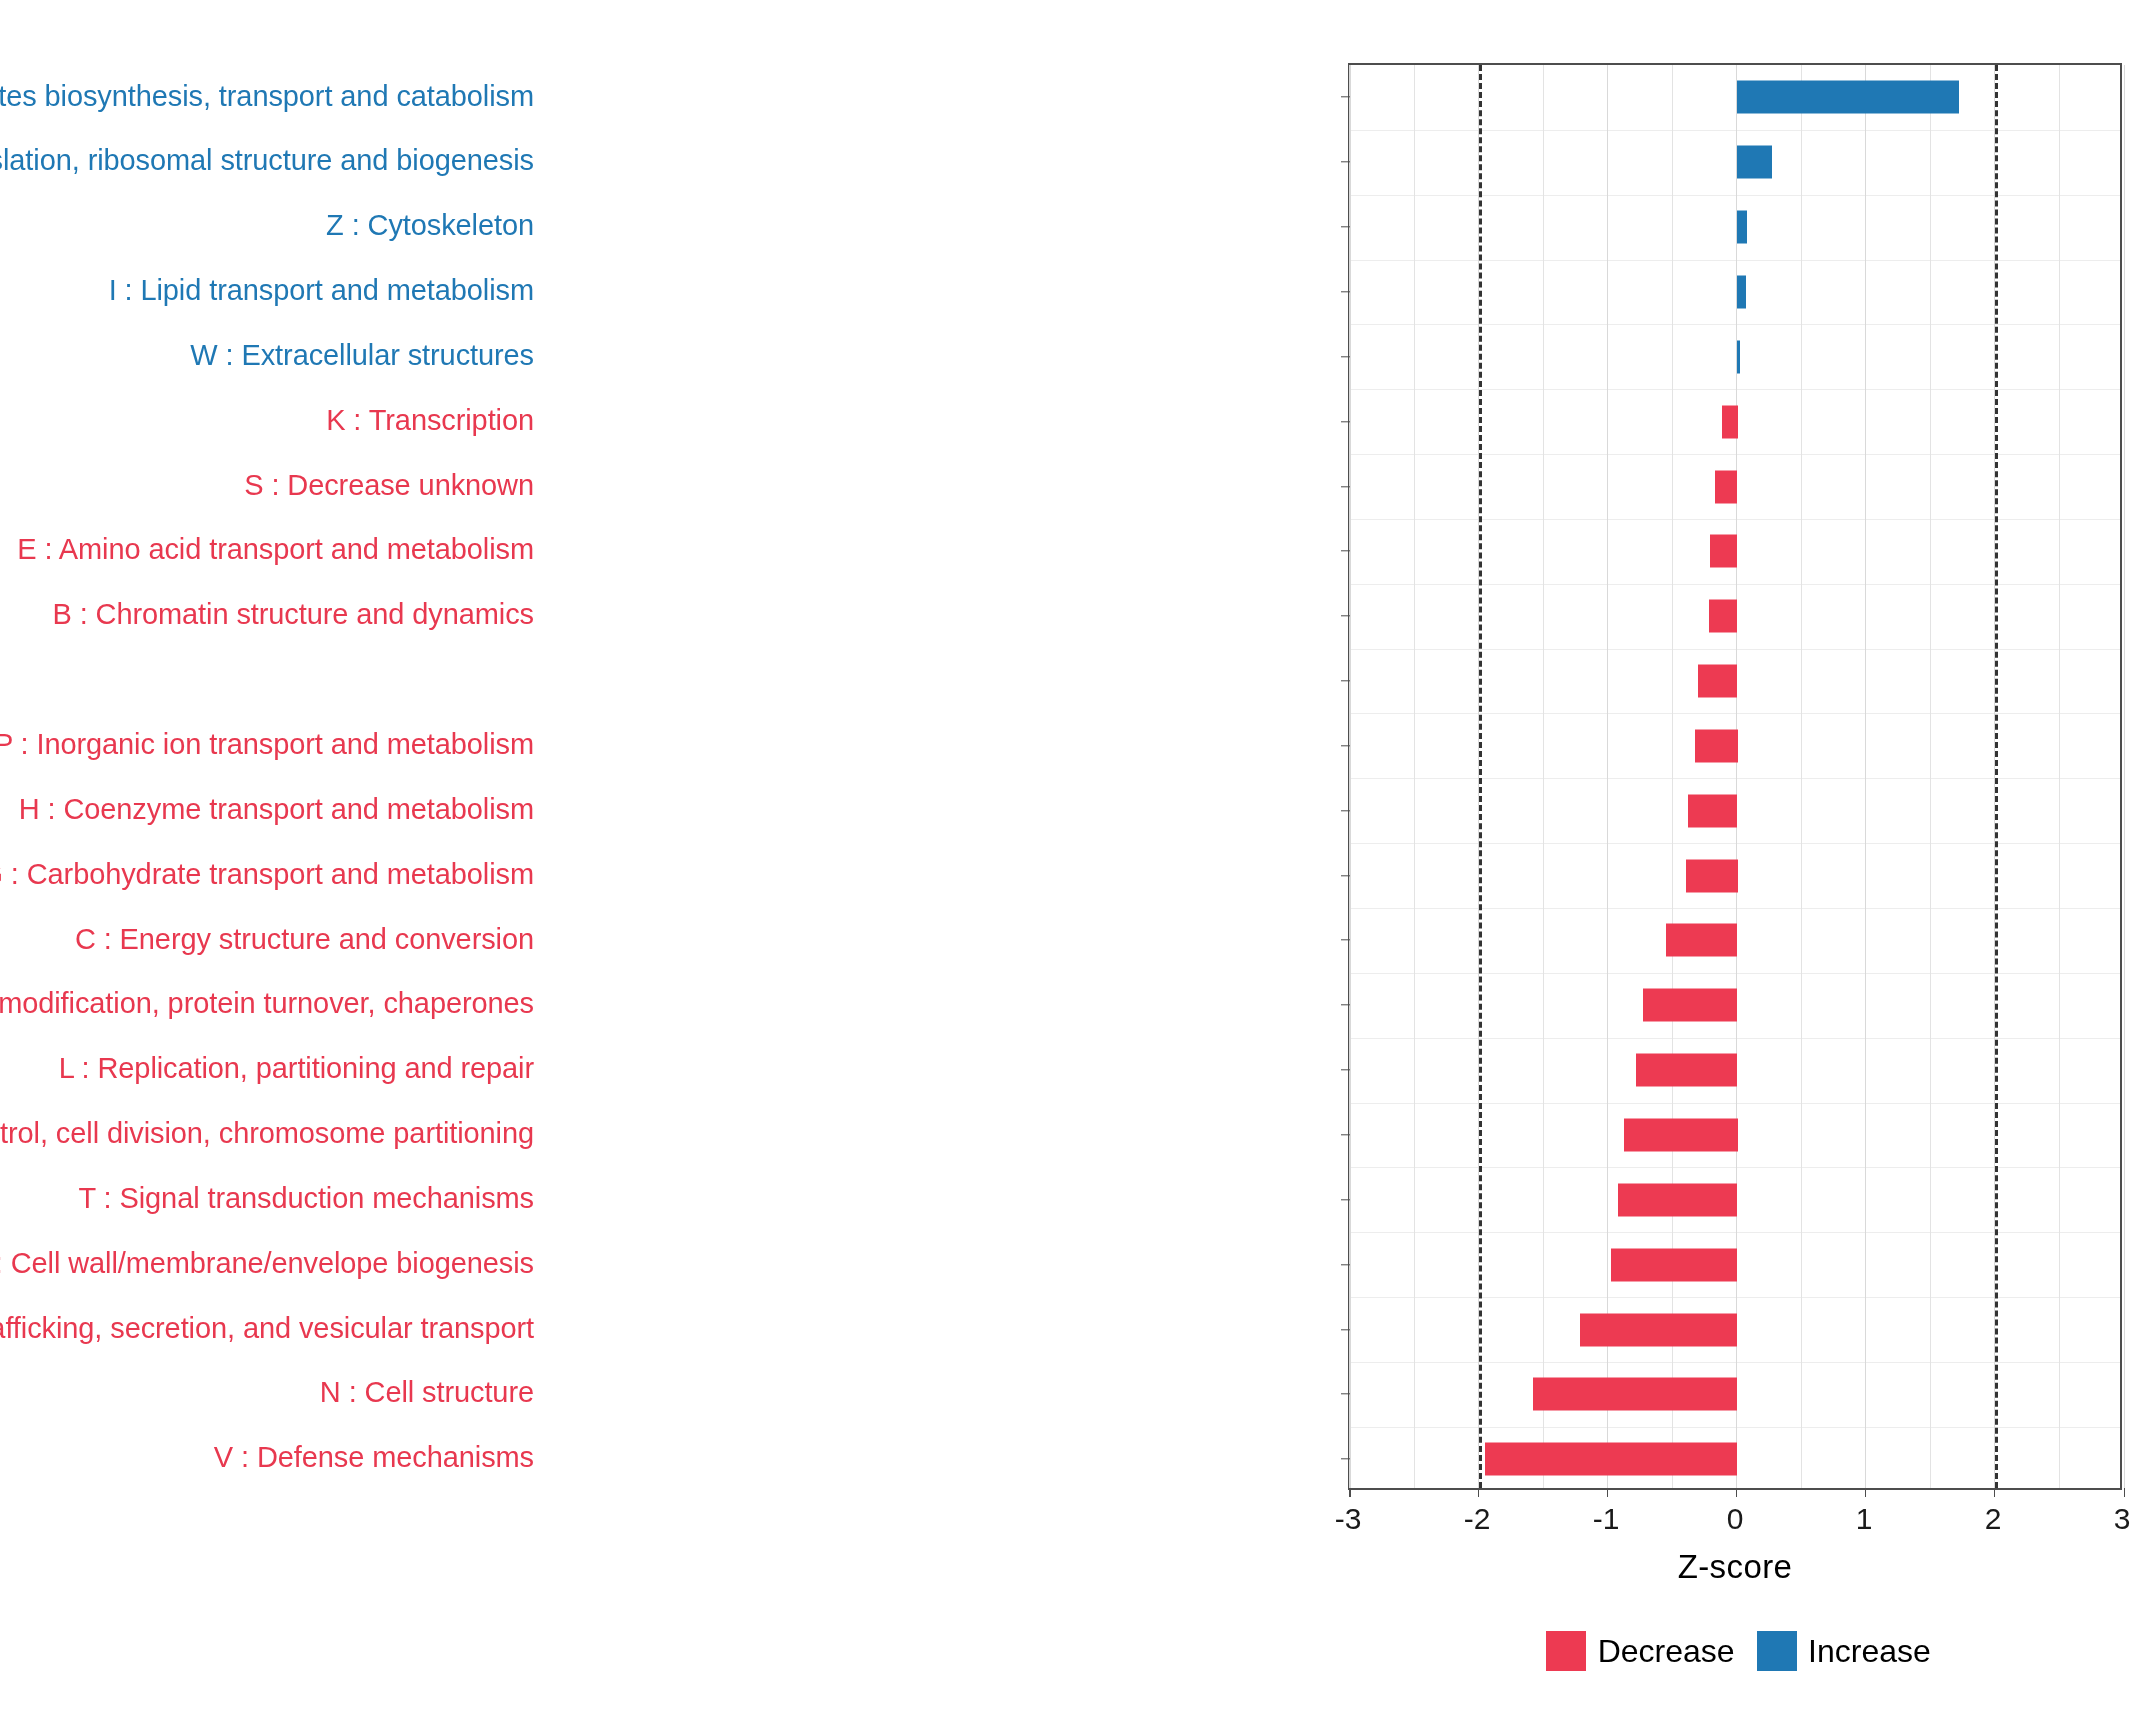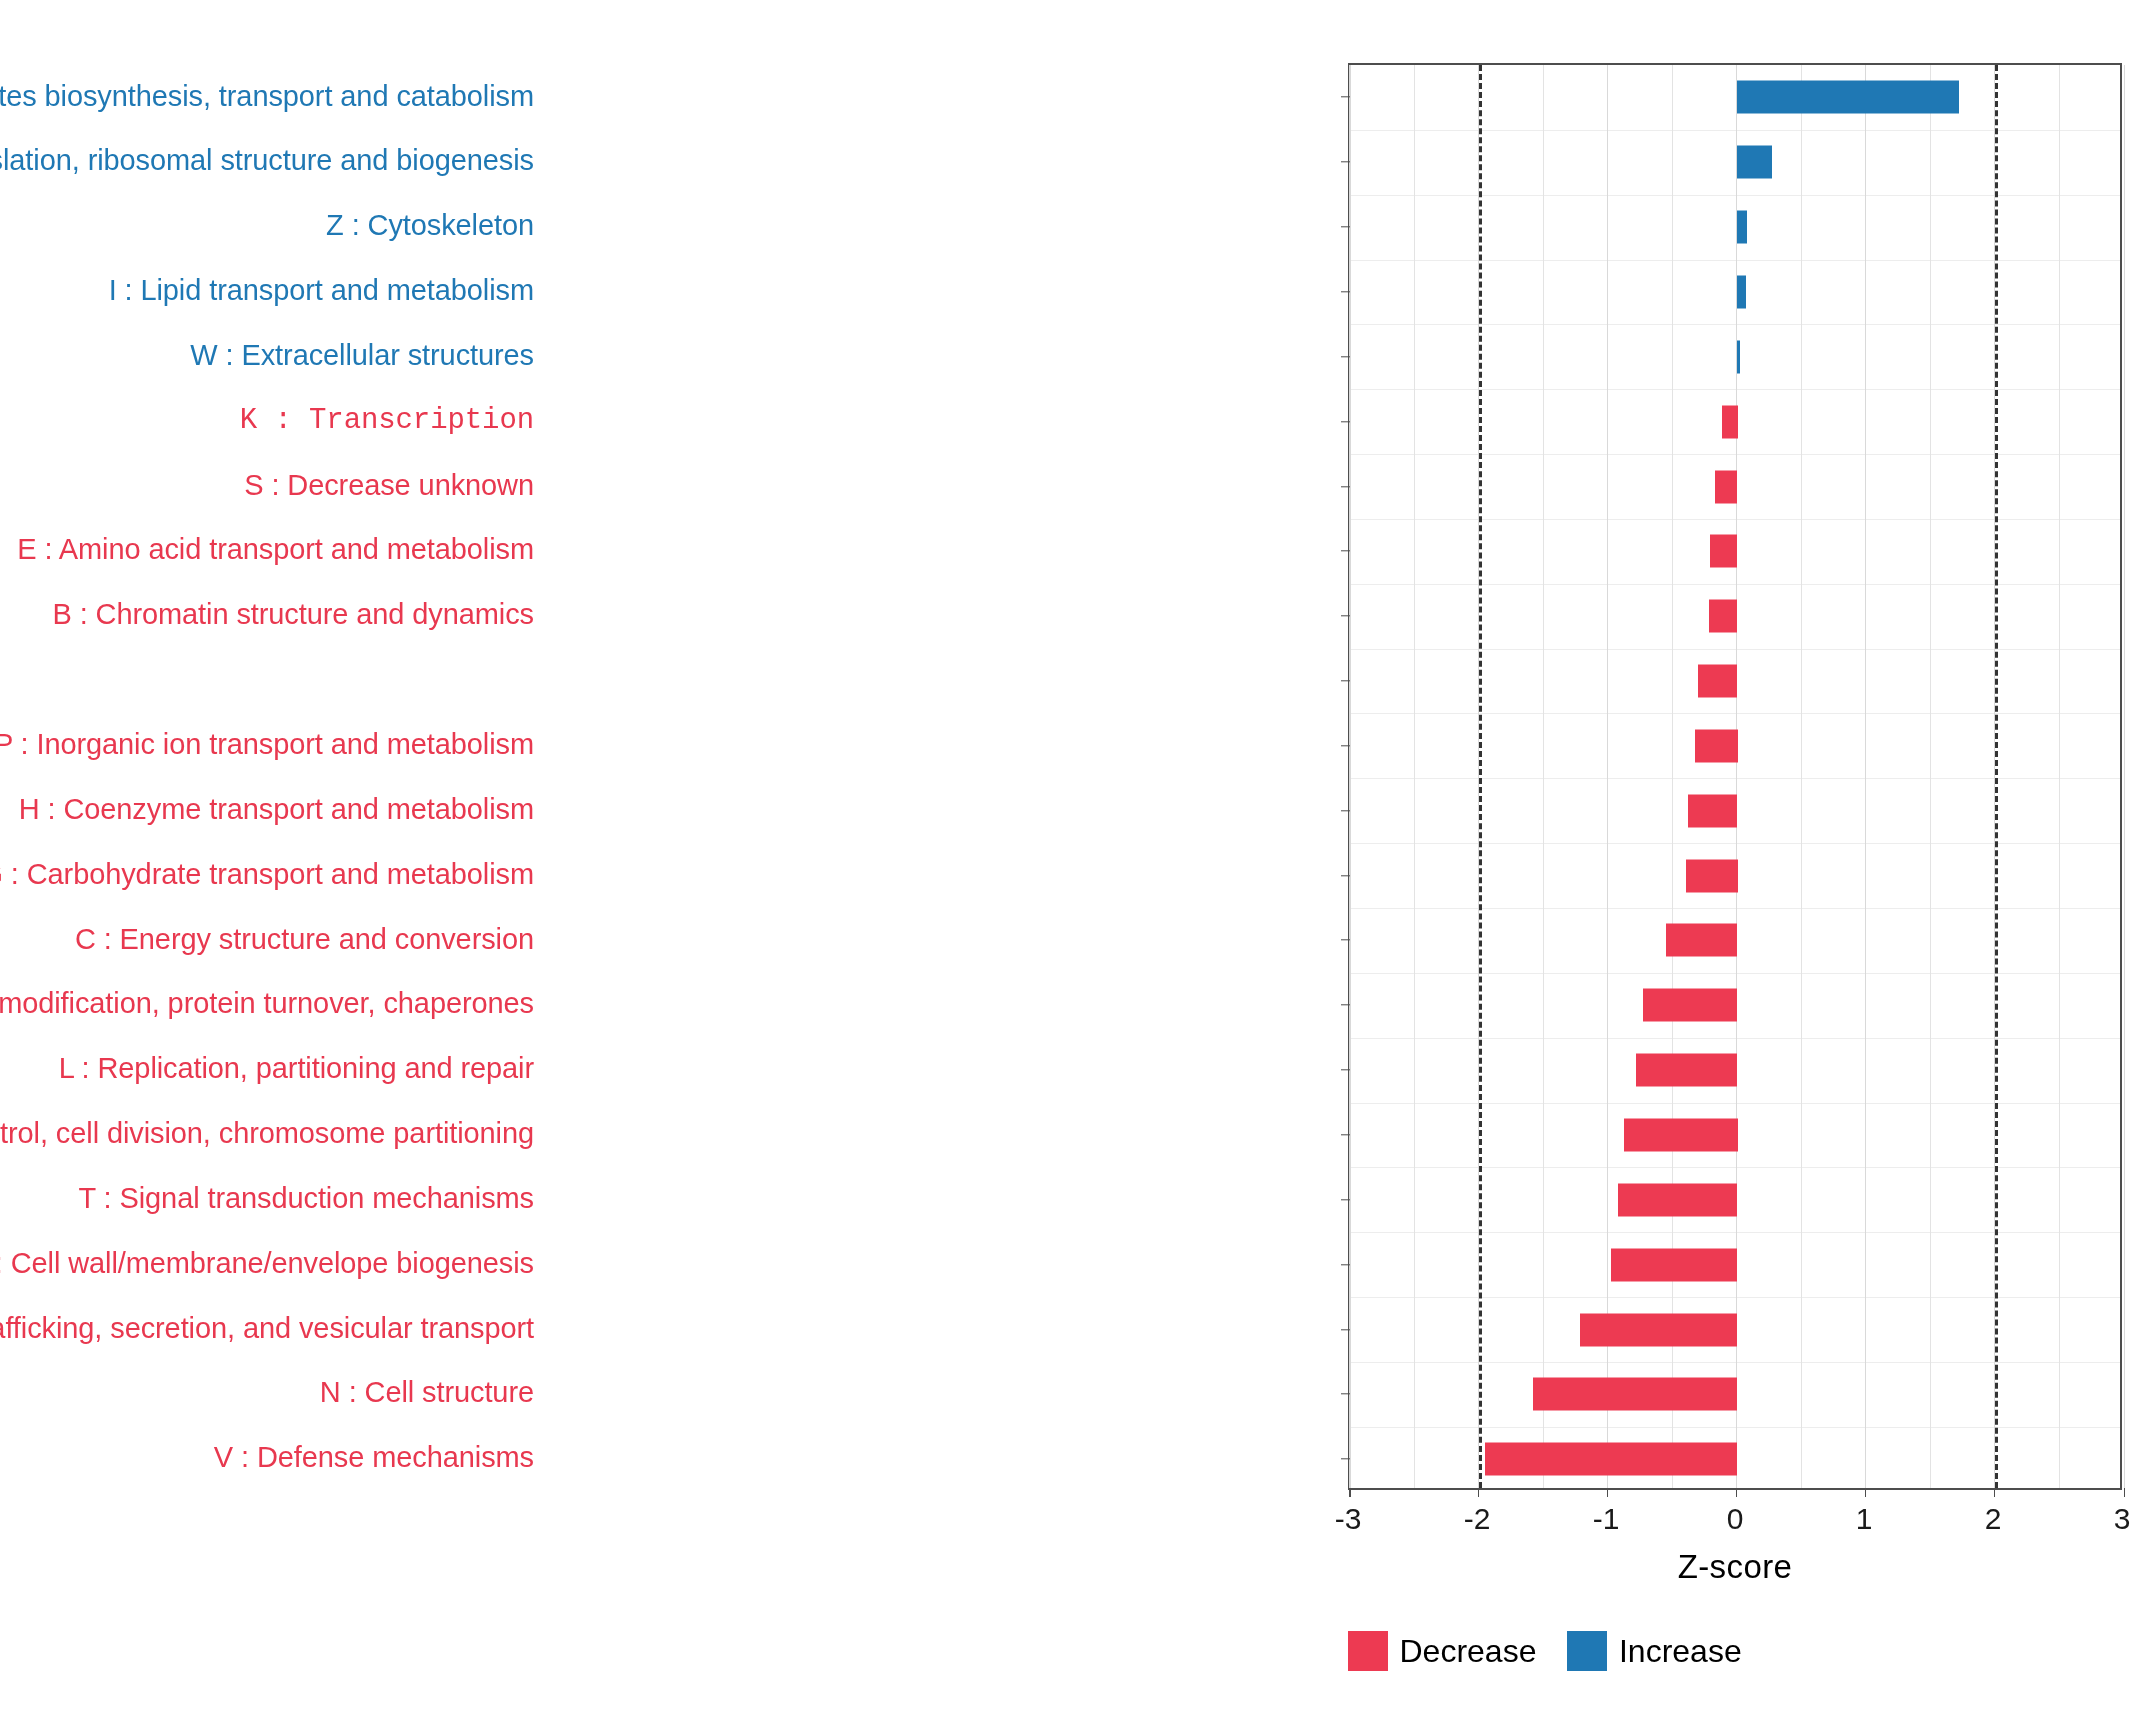--- a/index.html
+++ b/index.html
@@ -116,22 +116,23 @@
     letter-spacing: 0.4px;
   }
 
   
   #legend {
     position: absolute;
     left: 1348px;
     top: 1631px;
     width: 781px;
     display: flex;
+    justify-content: center;
     align-items: center;
-    gap: 31px;
+    gap: 22px;
   }
   .legend-item {
     display: flex;
     align-items: center;
     gap: 11.5px;
   }
   .legend-swatch {
     width: 40px;
     height: 40px;
     display: block;
@@ -147,21 +148,21 @@
 <body>
 
 <div id="root">
 
   <div id="labels">
       <div class="cat-label inc" style="top: 96px;">Q : Secondary metabolites biosynthesis, transport and catabolism</div>
       <div class="cat-label inc" style="top: 160px;">J : Translation, ribosomal structure and biogenesis</div>
       <div class="cat-label inc" style="top: 225px;">Z : Cytoskeleton</div>
       <div class="cat-label inc" style="top: 290px;">I : Lipid transport and metabolism</div>
       <div class="cat-label inc" style="top: 355px;">W : Extracellular structures</div>
-      <div class="cat-label dec" style="top: 420px; font-family: Liberation Mono, monospace;">K : Transcription</div>
+      <div class="cat-label dec" style="top: 420px;">K : Transcription</div>
       <div class="cat-label dec" style="top: 485px;">S : Decrease unknown</div>
       <div class="cat-label dec" style="top: 549px;">E : Amino acid transport and metabolism</div>
       <div class="cat-label dec" style="top: 614px;">B : Chromatin structure and dynamics</div>
       <div class="cat-label dec" style="top: 744px;">P : Inorganic ion transport and metabolism</div>
       <div class="cat-label dec" style="top: 809px;">H : Coenzyme transport and metabolism</div>
       <div class="cat-label dec" style="top: 874px;">G : Carbohydrate transport and metabolism</div>
       <div class="cat-label dec" style="top: 939px;">C : Energy structure and conversion</div>
       <div class="cat-label dec" style="top: 1003px;">O : Posttranslational modification, protein turnover, chaperones</div>
       <div class="cat-label dec" style="top: 1068px;">L : Replication, partitioning and repair</div>
       <div class="cat-label dec" style="top: 1133px;">D : Cell cycle control, cell division, chromosome partitioning</div>

